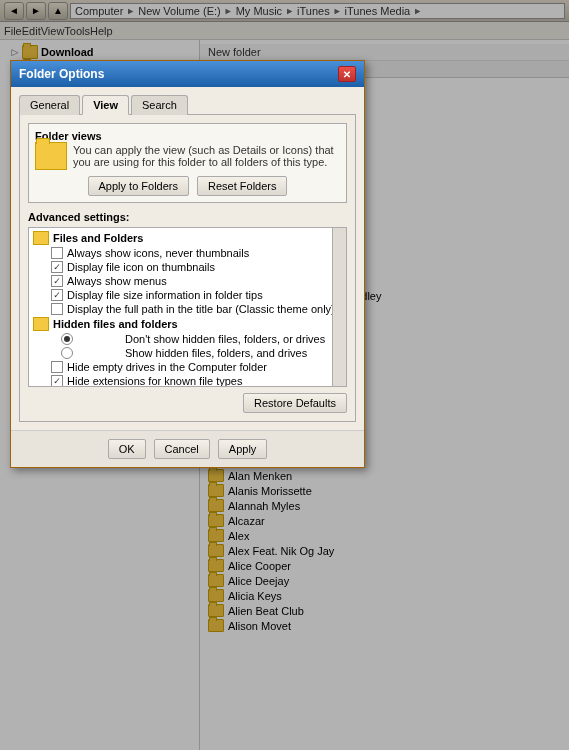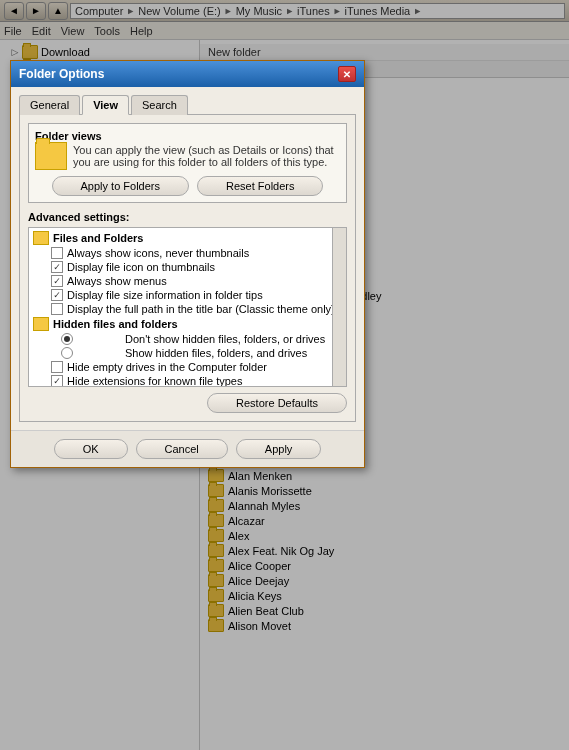--- a/index.html
+++ b/index.html
@@ -48,21 +48,21 @@
     }
     .address-arrow { color: #666; font-size: 9px; }
 
     
     .menu-bar {
       height: 18px;
       background: #f0ece4;
       display: flex;
       align-items: center;
       padding: 0 4px;
-      gap: 10px;
+      gap: 0;
       border-bottom: 1px solid #ccc;
     }
     .menu-item { font-size: 11px; color: #333; cursor: pointer; }
 
     
     .explorer {
       display: flex;
       height: calc(750px - 40px);
     }
 
@@ -110,21 +110,21 @@
       top: -3px; left: 0;
       width: 6px; height: 3px;
       background: #f5c842;
       border: 1px solid #c8a000;
       border-bottom: none;
       border-radius: 1px 1px 0 0;
     }
     .folder-open {
       background: #f5d060;
     }
-    .tree-label { font-size: 11px; }
+    .tree-label { font-size: 11px; font-weight: bold; }
 
     
     .right-panel {
       flex: 1;
       background: white;
       overflow-y: auto;
       padding: 4px 0;
     }
     .right-header {
       display: flex;
@@ -280,26 +280,26 @@
       color: #333;
       flex: 1;
     }
     .apply-reset-row {
       display: flex;
       gap: 8px;
       justify-content: center;
       margin-top: 6px;
     }
     .btn {
-      padding: 3px 28px;
+      padding: 3px 10px;
       font-size: 11px;
       background: linear-gradient(to bottom, #f5f0e8, #ddd8d0);
       border: 1px solid #aaa;
       cursor: pointer;
-      border-radius: 10px;
+      border-radius: 2px;
     }
 
     .advanced-label {
       font-size: 11px;
       font-weight: bold;
       margin-bottom: 4px;
     }
     .advanced-box {
       border: 1px solid #aaa;
       background: white;

